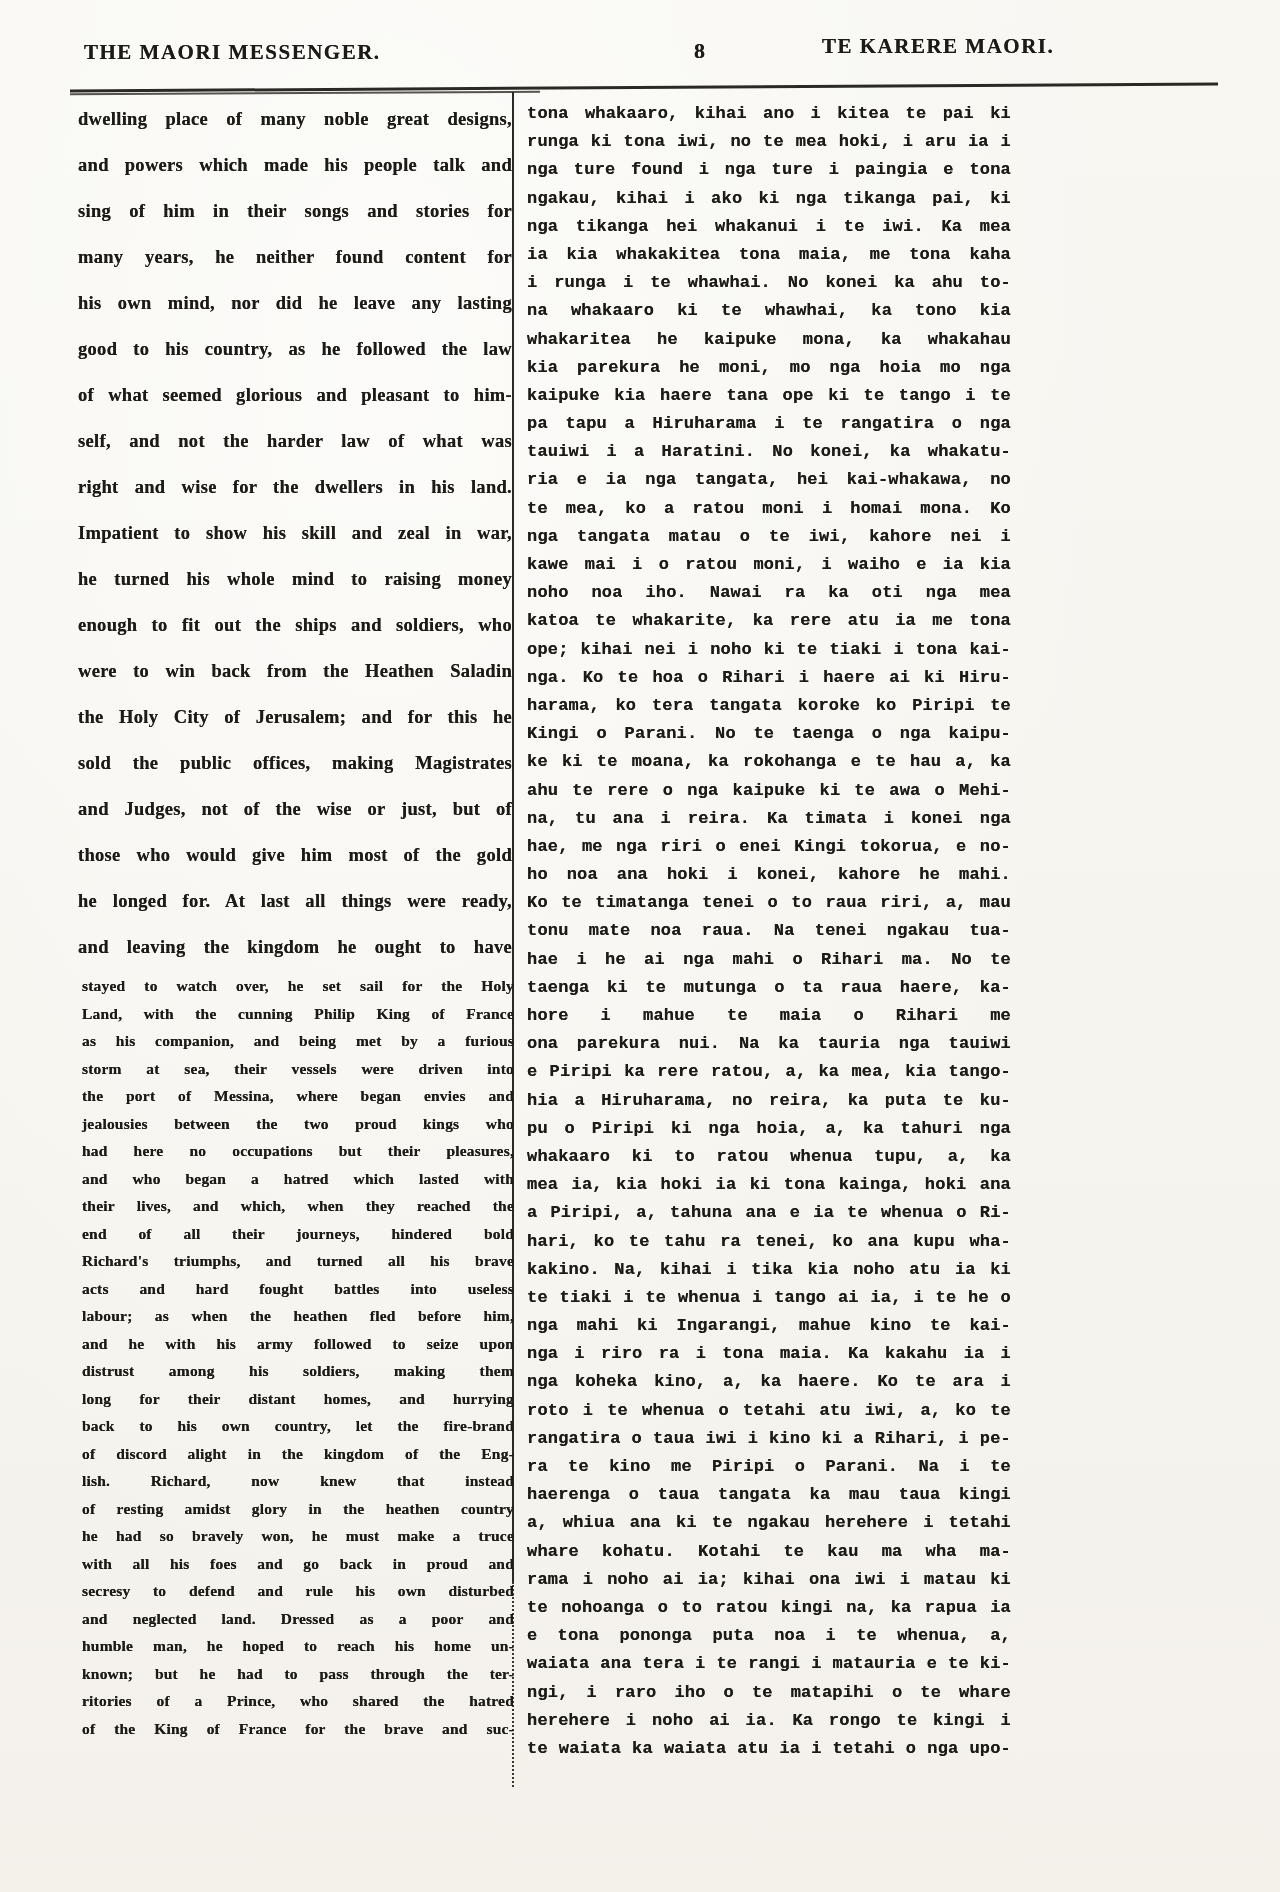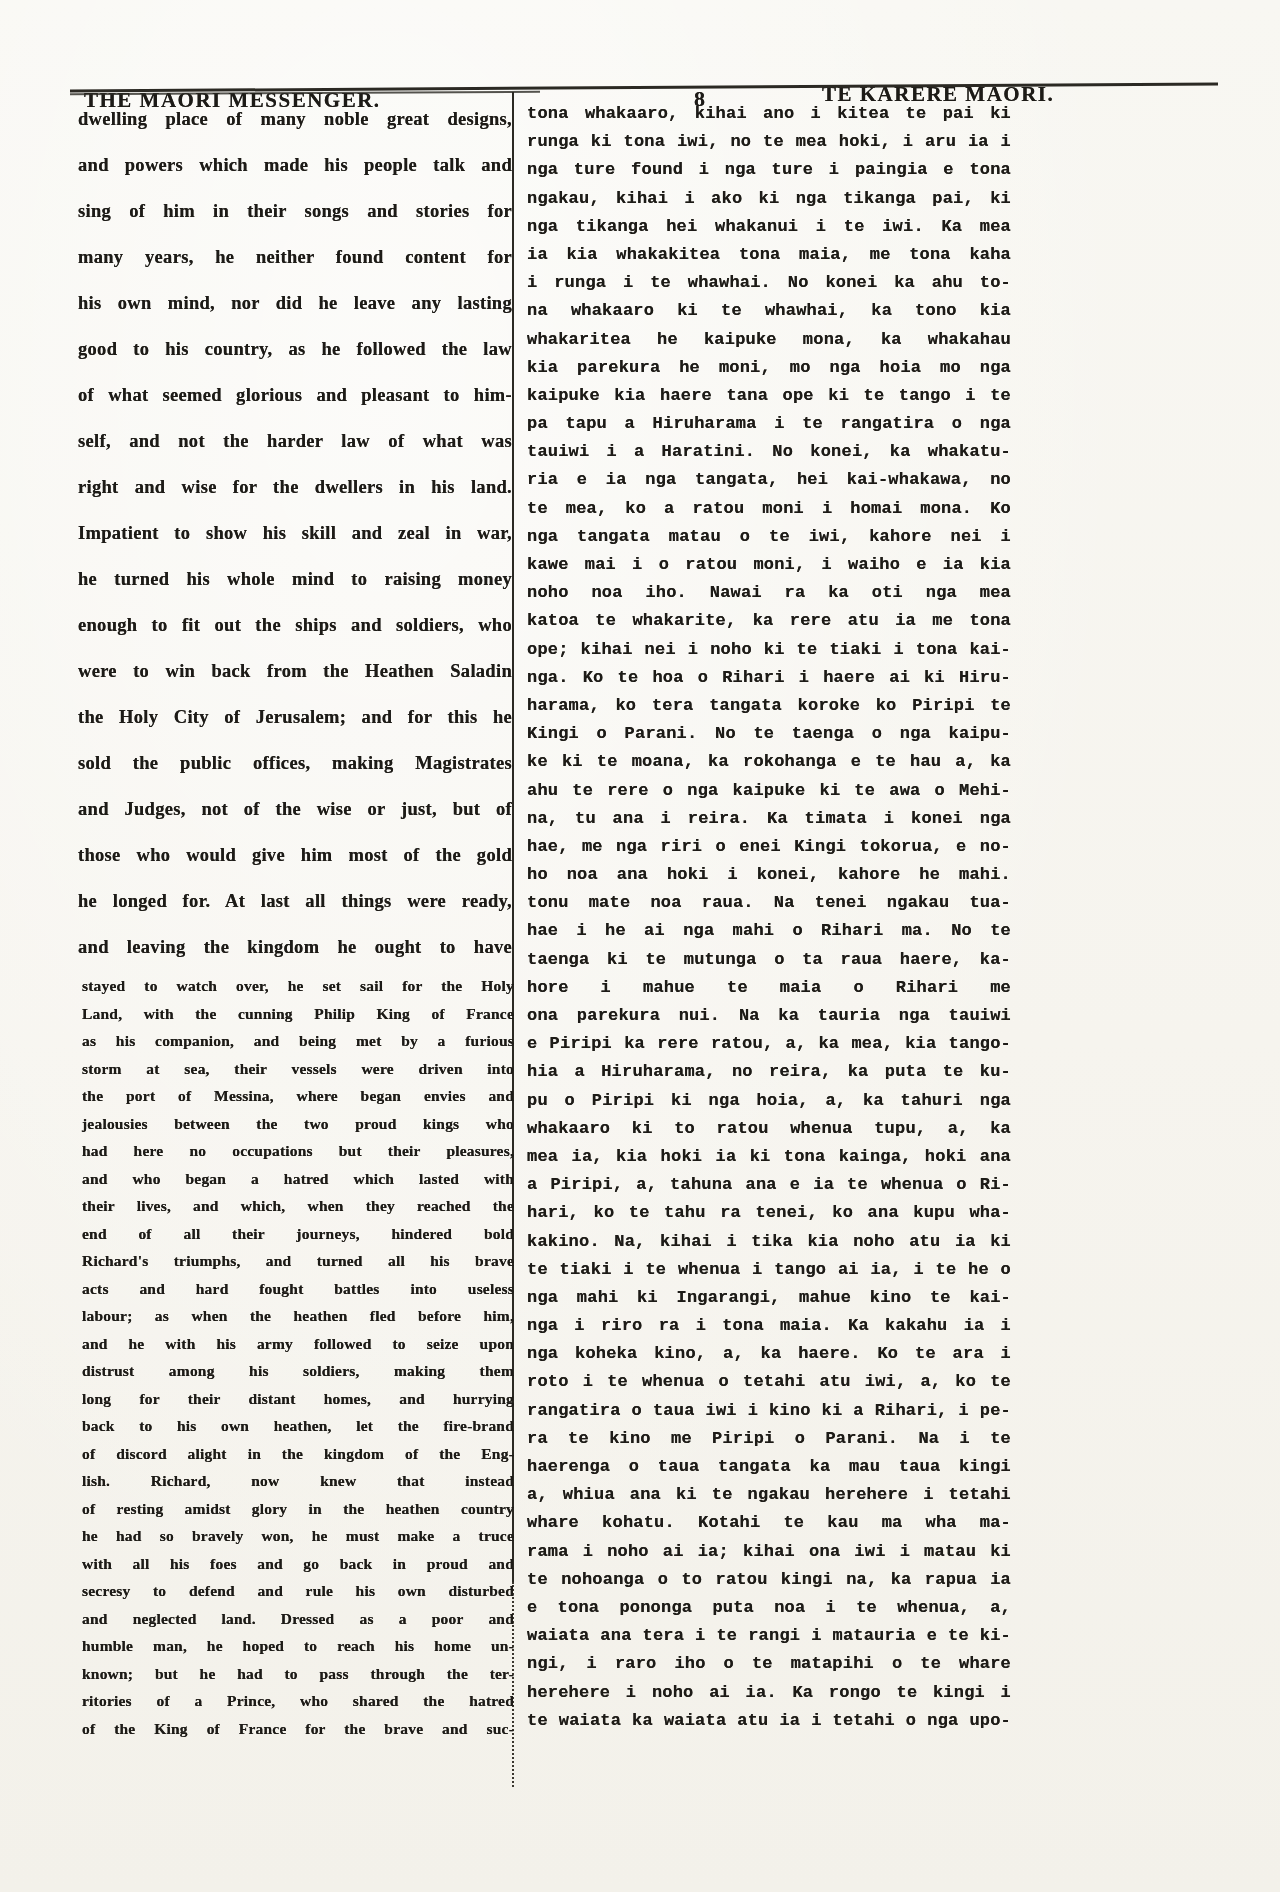--- a/index.html
+++ b/index.html
@@ -21,21 +21,20 @@
   
   .masthead {
     position: absolute;
     top: 34px; left: 0; right: 0;
     height: 36px;
     font-weight: bold;
     font-size: 21px;
     letter-spacing: 1.5px;
     white-space: nowrap;
     text-shadow: 0 0 0.6px rgba(20,18,14,0.75);
-    margin-top: 48px;
   }
   .masthead .left-title  { position: absolute; left: 84px;  top: 6px; }
   .masthead .page-num    { position: absolute; left: 694px; top: 4px; font-size: 22px; }
   .masthead .right-title { position: absolute; left: 822px; top: 0px; }
   .head-rule {
     position: absolute;
     left: 70px; top: 86px;
     width: 1148px; height: 3px;
     background: #2b2923;
     transform: rotate(-0.35deg);
@@ -133,21 +132,21 @@
       <div class="line">had here no occupations but their pleasures,</div>
       <div class="line">and who began a hatred which lasted with</div>
       <div class="line">their lives, and which, when they reached the</div>
       <div class="line">end of all their journeys, hindered bold</div>
       <div class="line">Richard's triumphs, and turned all his brave</div>
       <div class="line">acts and hard fought battles into useless</div>
       <div class="line">labour; as when the heathen fled before him,</div>
       <div class="line">and he with his army followed to seize upon</div>
       <div class="line">distrust among his soldiers, making them</div>
       <div class="line">long for their distant homes, and hurrying</div>
-      <div class="line">back to his own heathen, let the fire-brand</div>
+      <div class="line">back to his own country, let the fire-brand</div>
       <div class="line">of discord alight in the kingdom of the Eng-</div>
       <div class="line">lish.  Richard, now knew that instead</div>
       <div class="line">of resting amidst glory in the heathen country</div>
       <div class="line">he had so bravely won, he must make a truce</div>
       <div class="line">with all his foes and go back in proud and</div>
       <div class="line">secresy to defend and rule his own disturbed</div>
       <div class="line">and neglected land.  Dressed as a poor and</div>
       <div class="line">humble man, he hoped to reach his home un-</div>
       <div class="line">known; but he had to pass through the ter-</div>
       <div class="line">ritories of a Prince, who shared the hatred</div>
@@ -176,20 +175,21 @@
       <div class="line">katoa te whakarite, ka rere atu ia me tona</div>
       <div class="line">ope; kihai nei i noho ki te tiaki i tona kai-</div>
       <div class="line">nga.  Ko te hoa o Rihari i haere ai ki Hiru-</div>
       <div class="line">harama, ko tera tangata koroke ko Piripi te</div>
       <div class="line">Kingi o Parani.  No te taenga o nga kaipu-</div>
       <div class="line">ke ki te moana, ka rokohanga e te hau a, ka</div>
       <div class="line">ahu te rere o nga kaipuke ki te awa o Mehi-</div>
       <div class="line">na, tu ana i reira.  Ka timata i konei nga</div>
       <div class="line">hae, me nga riri o enei Kingi tokorua, e no-</div>
       <div class="line">ho noa ana hoki i konei, kahore he mahi.</div>
+      <div class="line">Ko te timatanga tenei o to raua riri, a, mau</div>
       <div class="line">tonu mate noa raua.  Na tenei ngakau tua-</div>
       <div class="line">hae i he ai nga mahi o Rihari ma.  No te</div>
       <div class="line">taenga ki te mutunga o ta raua haere, ka-</div>
       <div class="line">hore i mahue te maia o Rihari me</div>
       <div class="line">ona parekura nui.  Na ka tauria nga tauiwi</div>
       <div class="line">e Piripi ka rere ratou, a, ka mea, kia tango-</div>
       <div class="line">hia a Hiruharama, no reira, ka puta te ku-</div>
       <div class="line">pu o Piripi ki nga hoia, a, ka tahuri nga</div>
       <div class="line">whakaaro ki to ratou whenua tupu, a, ka</div>
       <div class="line">mea ia, kia hoki ia ki tona kainga, hoki ana</div>

